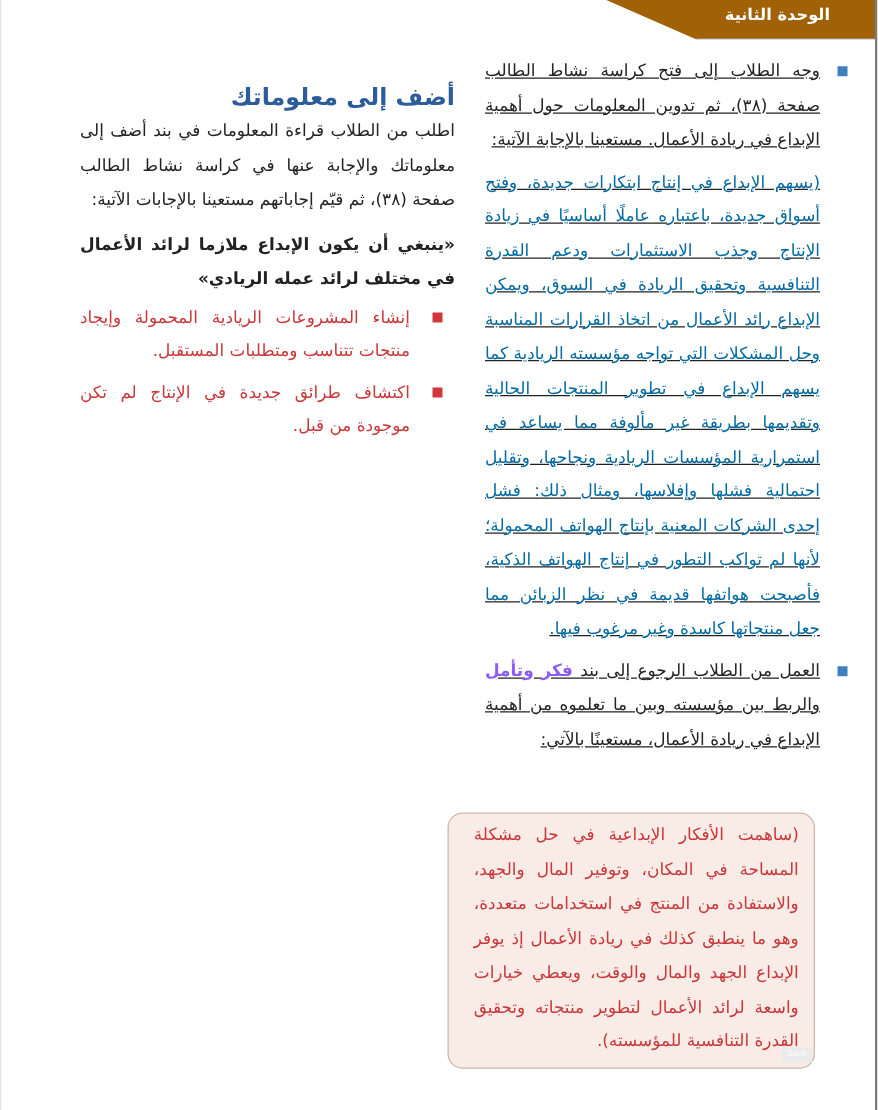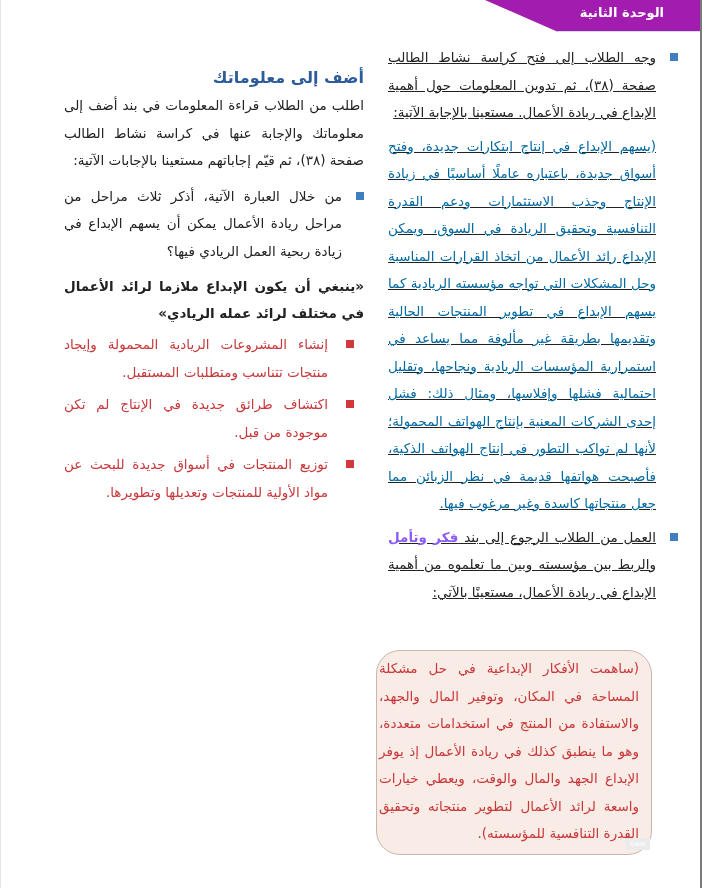--- a/index.html
+++ b/index.html
@@ -4,44 +4,44 @@
 <style>
   html, body { margin: 0; padding: 0; }
   body {
     width: 702px; height: 888px; background: #ffffff; position: relative; overflow: hidden;
     font-family: "DejaVu Sans", sans-serif; direction: rtl;
   }
   .page-edge-right { position: absolute; top: 0; right: 0; width: 2px; height: 888px; background: #7a7a7a; }
   .page-edge-left { position: absolute; top: 0; left: 0; width: 1px; height: 888px; background: #e4e4e4; }
   .unit-banner {
     position: absolute; top: 0; right: 2px; width: 215px; height: 31px;
-    background: #a21caf;
+    background: #a16207;
     clip-path: polygon(0 0, 100% 0, 100% 100%, 34% 100%);
     border-bottom: 1px solid #cfe0f0;
   }
   .unit-banner span {
     position: absolute; right: 36px; top: 5px; color: #ffffff; font-size: 13px; font-weight: bold;
   }
   .col { position: absolute; font-size: 13.5px; line-height: 27.5px; text-align: justify; color: #222; }
   .col-right { top: 44px; right: 46px; width: 268px; text-decoration: underline; }
   .col-left { top: 66px; right: 338px; width: 300px; }
   .bullet-para { position: relative; padding-right: 0; }
   .sq { position: absolute; right: -22px; top: 9px; width: 8px; height: 8px; background: #3f7fc0; }
   .sq-red { background: #d2383b; }
   .red { color: #0369a1; }
   .purple { color: #8b5cf6; }
   .answer { margin-top: 6px; }
-  .heading { color: #2d5c9a; font-weight: bold; font-size: 16px; line-height: 24px; text-align: right; margin-bottom: 2px; }
+  .heading { color: #2d5c9a; font-weight: bold; font-size: 19px; line-height: 24px; text-align: right; margin-bottom: 2px; }
   .quote { font-weight: bold; margin-top: 8px; line-height: 27px; }
   .red-list { margin-top: 4px; }
   .red-list .item { position: relative; margin-bottom: 5px; color: #c8373a; }
   .red-list .item .sq { right: -26px; }
   .answer-box {
-    position: absolute; top: 650px; right: 50px; width: 260px; padding: 4px 12px 6px 2px;
-    background: #f9ebe5; border: 1.5px solid #c9b7ab; border-radius: 24px;
+    position: absolute; top: 650px; right: 50px; width: 260px; padding: 4px 12px 6px 20px;
+    background: #f9ebe5; border: 1.5px solid #c9b7ab; border-radius: 12px;
     color: #c8373a; font-size: 13.5px; line-height: 27.5px; text-align: justify;
   }
   .save-btn {
     position: absolute; top: 838px; left: 625px; width: 25px; height: 12px;
     background: #ebebeb; color: #fdfdfd; font-size: 7px; line-height: 12px; text-align: center;
     border: none; padding: 0; direction: ltr; font-family: "Liberation Sans", sans-serif;
   }
 </style>
 </head>
 <body>
@@ -65,34 +65,26 @@
   </div>
 </div>
 
 <div class="answer-box">
   <span>(ساهمت الأفكار الإبداعية في حل مشكلة المساحة في المكان، وتوفير المال والجهد، والاستفادة من المنتج في استخدامات متعددة، وهو ما ينطبق كذلك في ريادة الأعمال إذ يوفر الإبداع الجهد والمال والوقت، ويعطي خيارات واسعة لرائد الأعمال لتطوير منتجاته وتحقيق القدرة التنافسية للمؤسسته).</span>
 </div>
 
 <div class="col col-left">
   <div class="heading">أضف إلى معلوماتك</div>
   <div>اطلب من الطلاب قراءة المعلومات في بند أضف إلى معلوماتك والإجابة عنها في كراسة نشاط الطالب صفحة (٣٨)، ثم قيّم إجاباتهم مستعينا بالإجابات الآتية:</div>
-  <div class="bullet-para" style="margin-top:8px; margin-right:22px">
-    <span class="sq"></span>
-    <span>من خلال العبارة الآتية، أذكر ثلاث مراحل من مراحل ريادة الأعمال يمكن أن يسهم الإبداع في زيادة ربحية العمل الريادي فيها؟</span>
-  </div>
   <div class="quote">«ينبغي أن يكون الإبداع ملازما لرائد الأعمال في مختلف لرائد عمله الريادي»</div>
   <div class="red-list" style="margin-right:36px">
     <div class="item">
       <span class="sq sq-red"></span>
       <span>إنشاء المشروعات الريادية المحمولة وإيجاد منتجات تتناسب ومتطلبات المستقبل.</span>
     </div>
     <div class="item">
       <span class="sq sq-red"></span>
       <span>اكتشاف طرائق جديدة في الإنتاج لم تكن موجودة من قبل.</span>
     </div>
-    <div class="item">
-      <span class="sq sq-red"></span>
-      <span>توزيع المنتجات في أسواق جديدة للبحث عن مواد الأولية للمنتجات وتعديلها وتطويرها.</span>
-    </div>
   </div>
 </div>
 
 <button class="save-btn">Save</button>
 
 </body></html>

